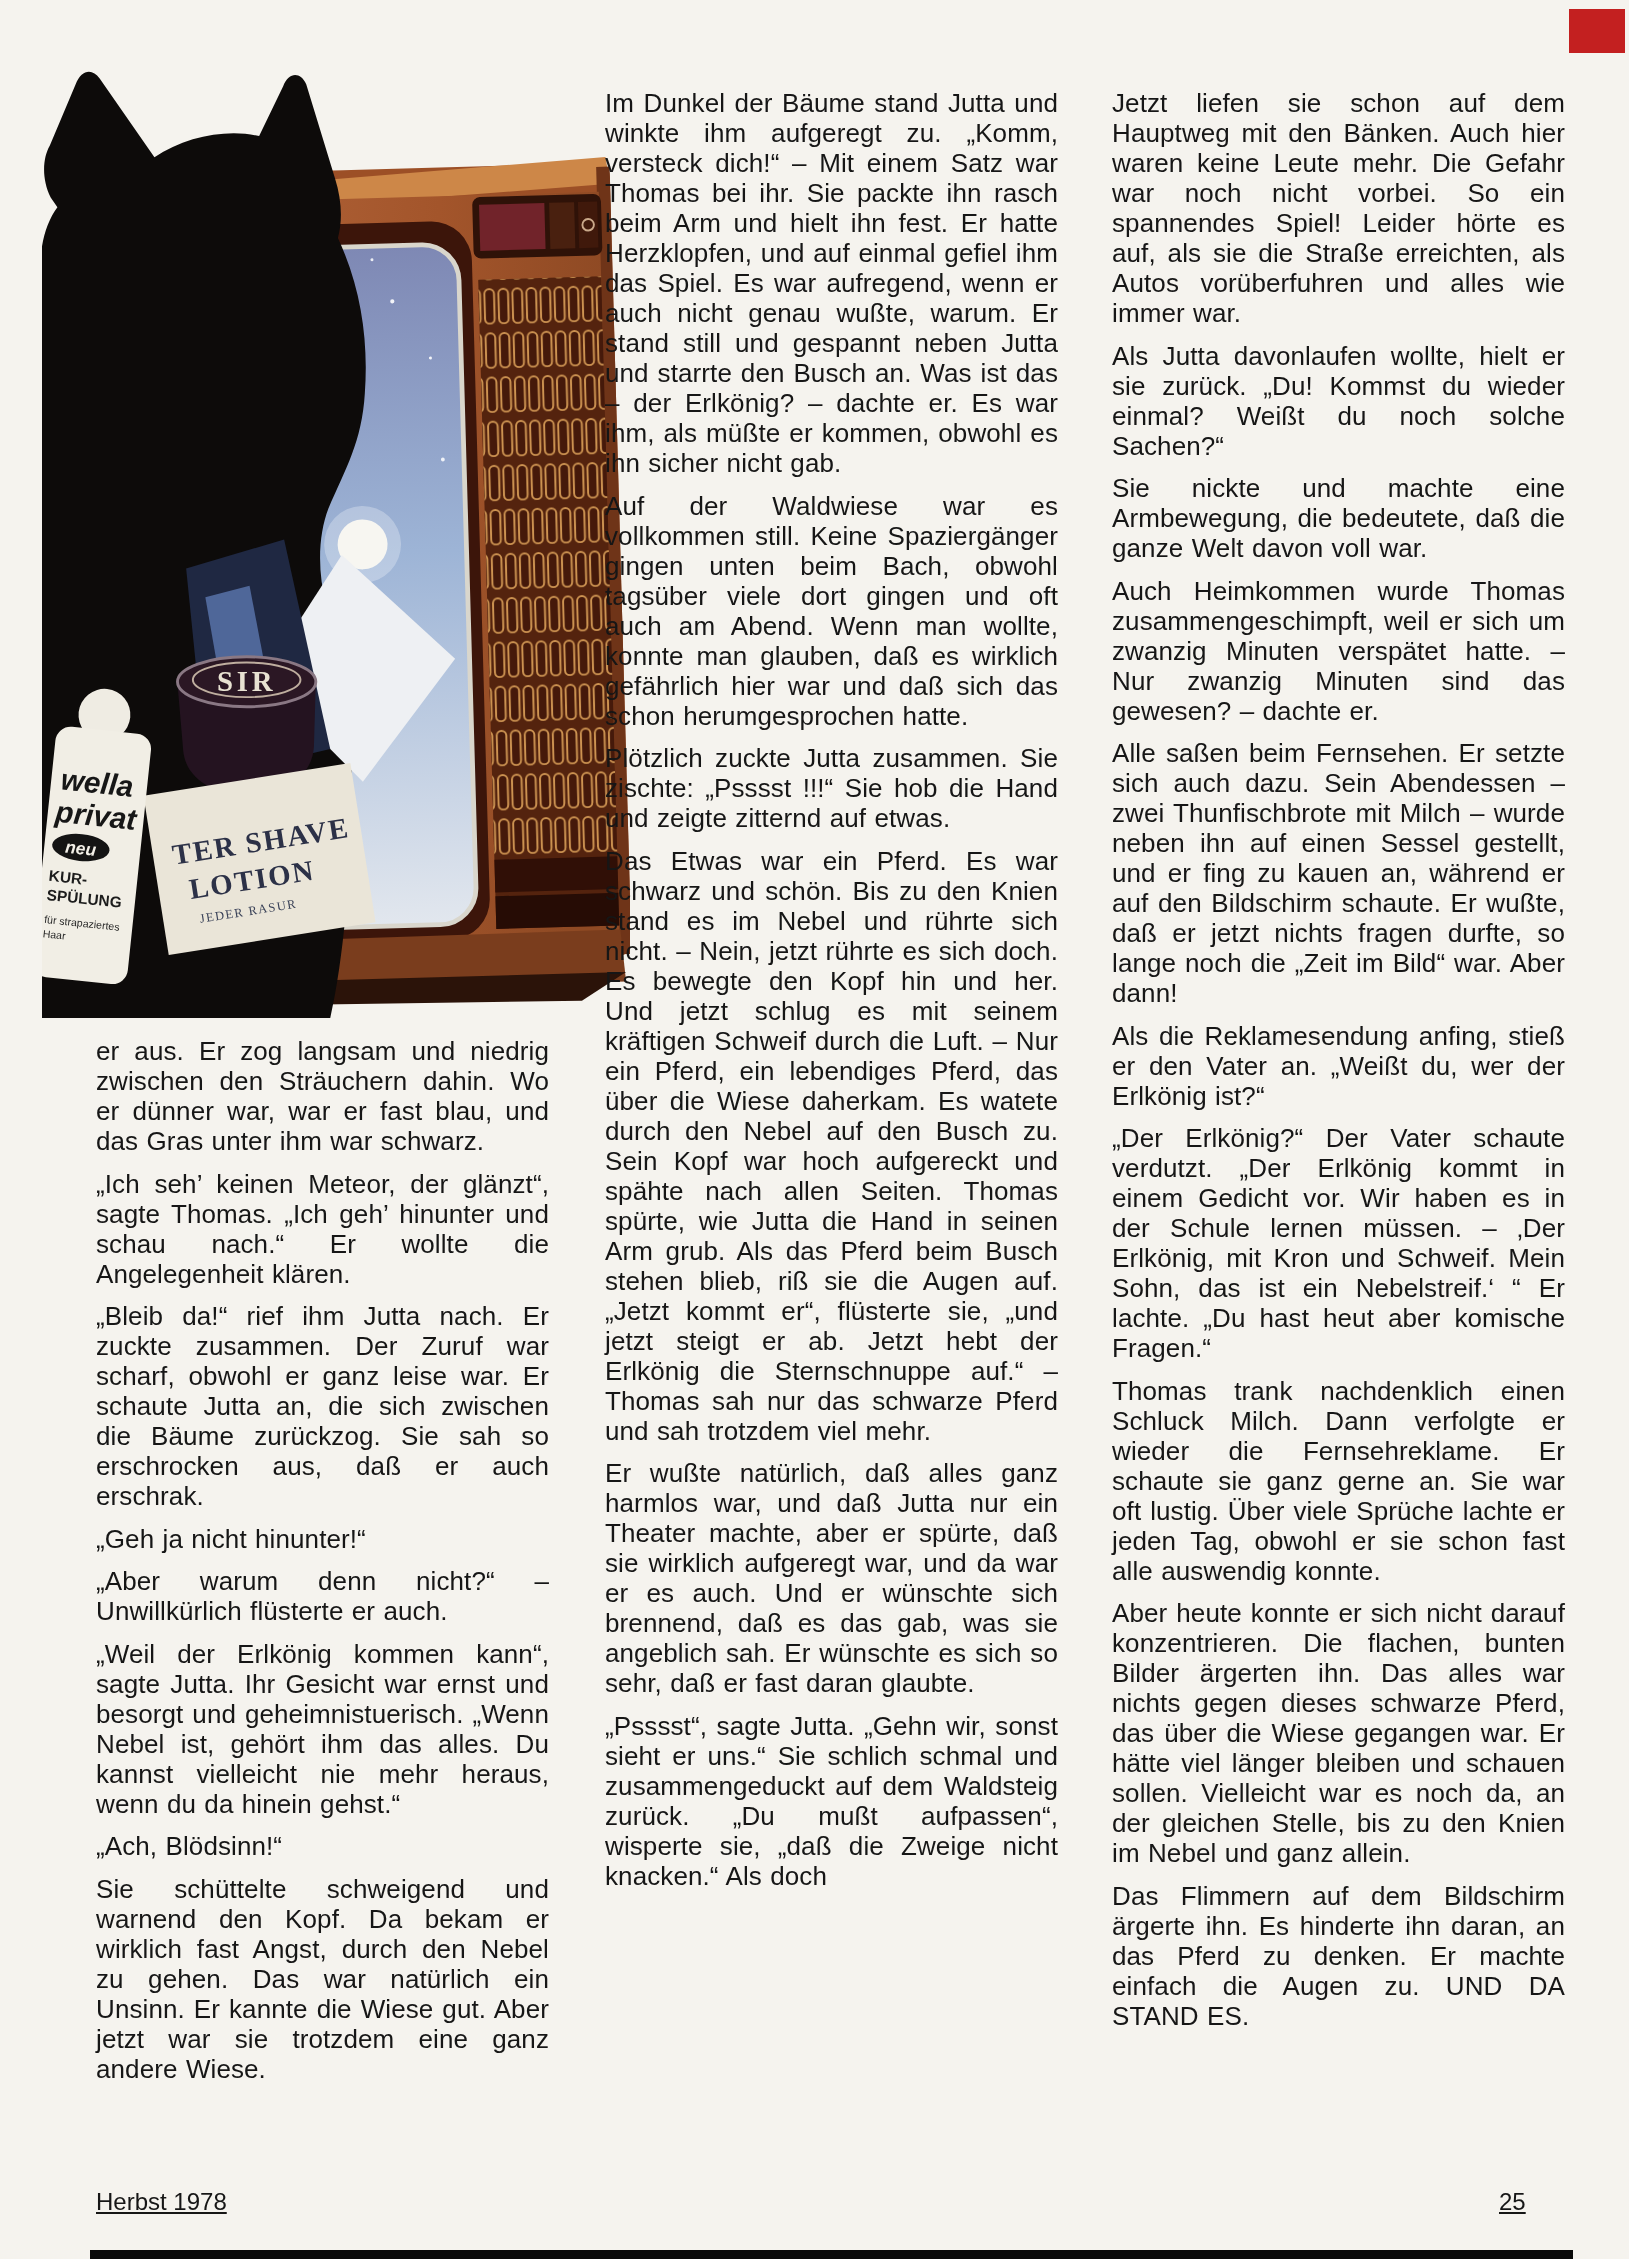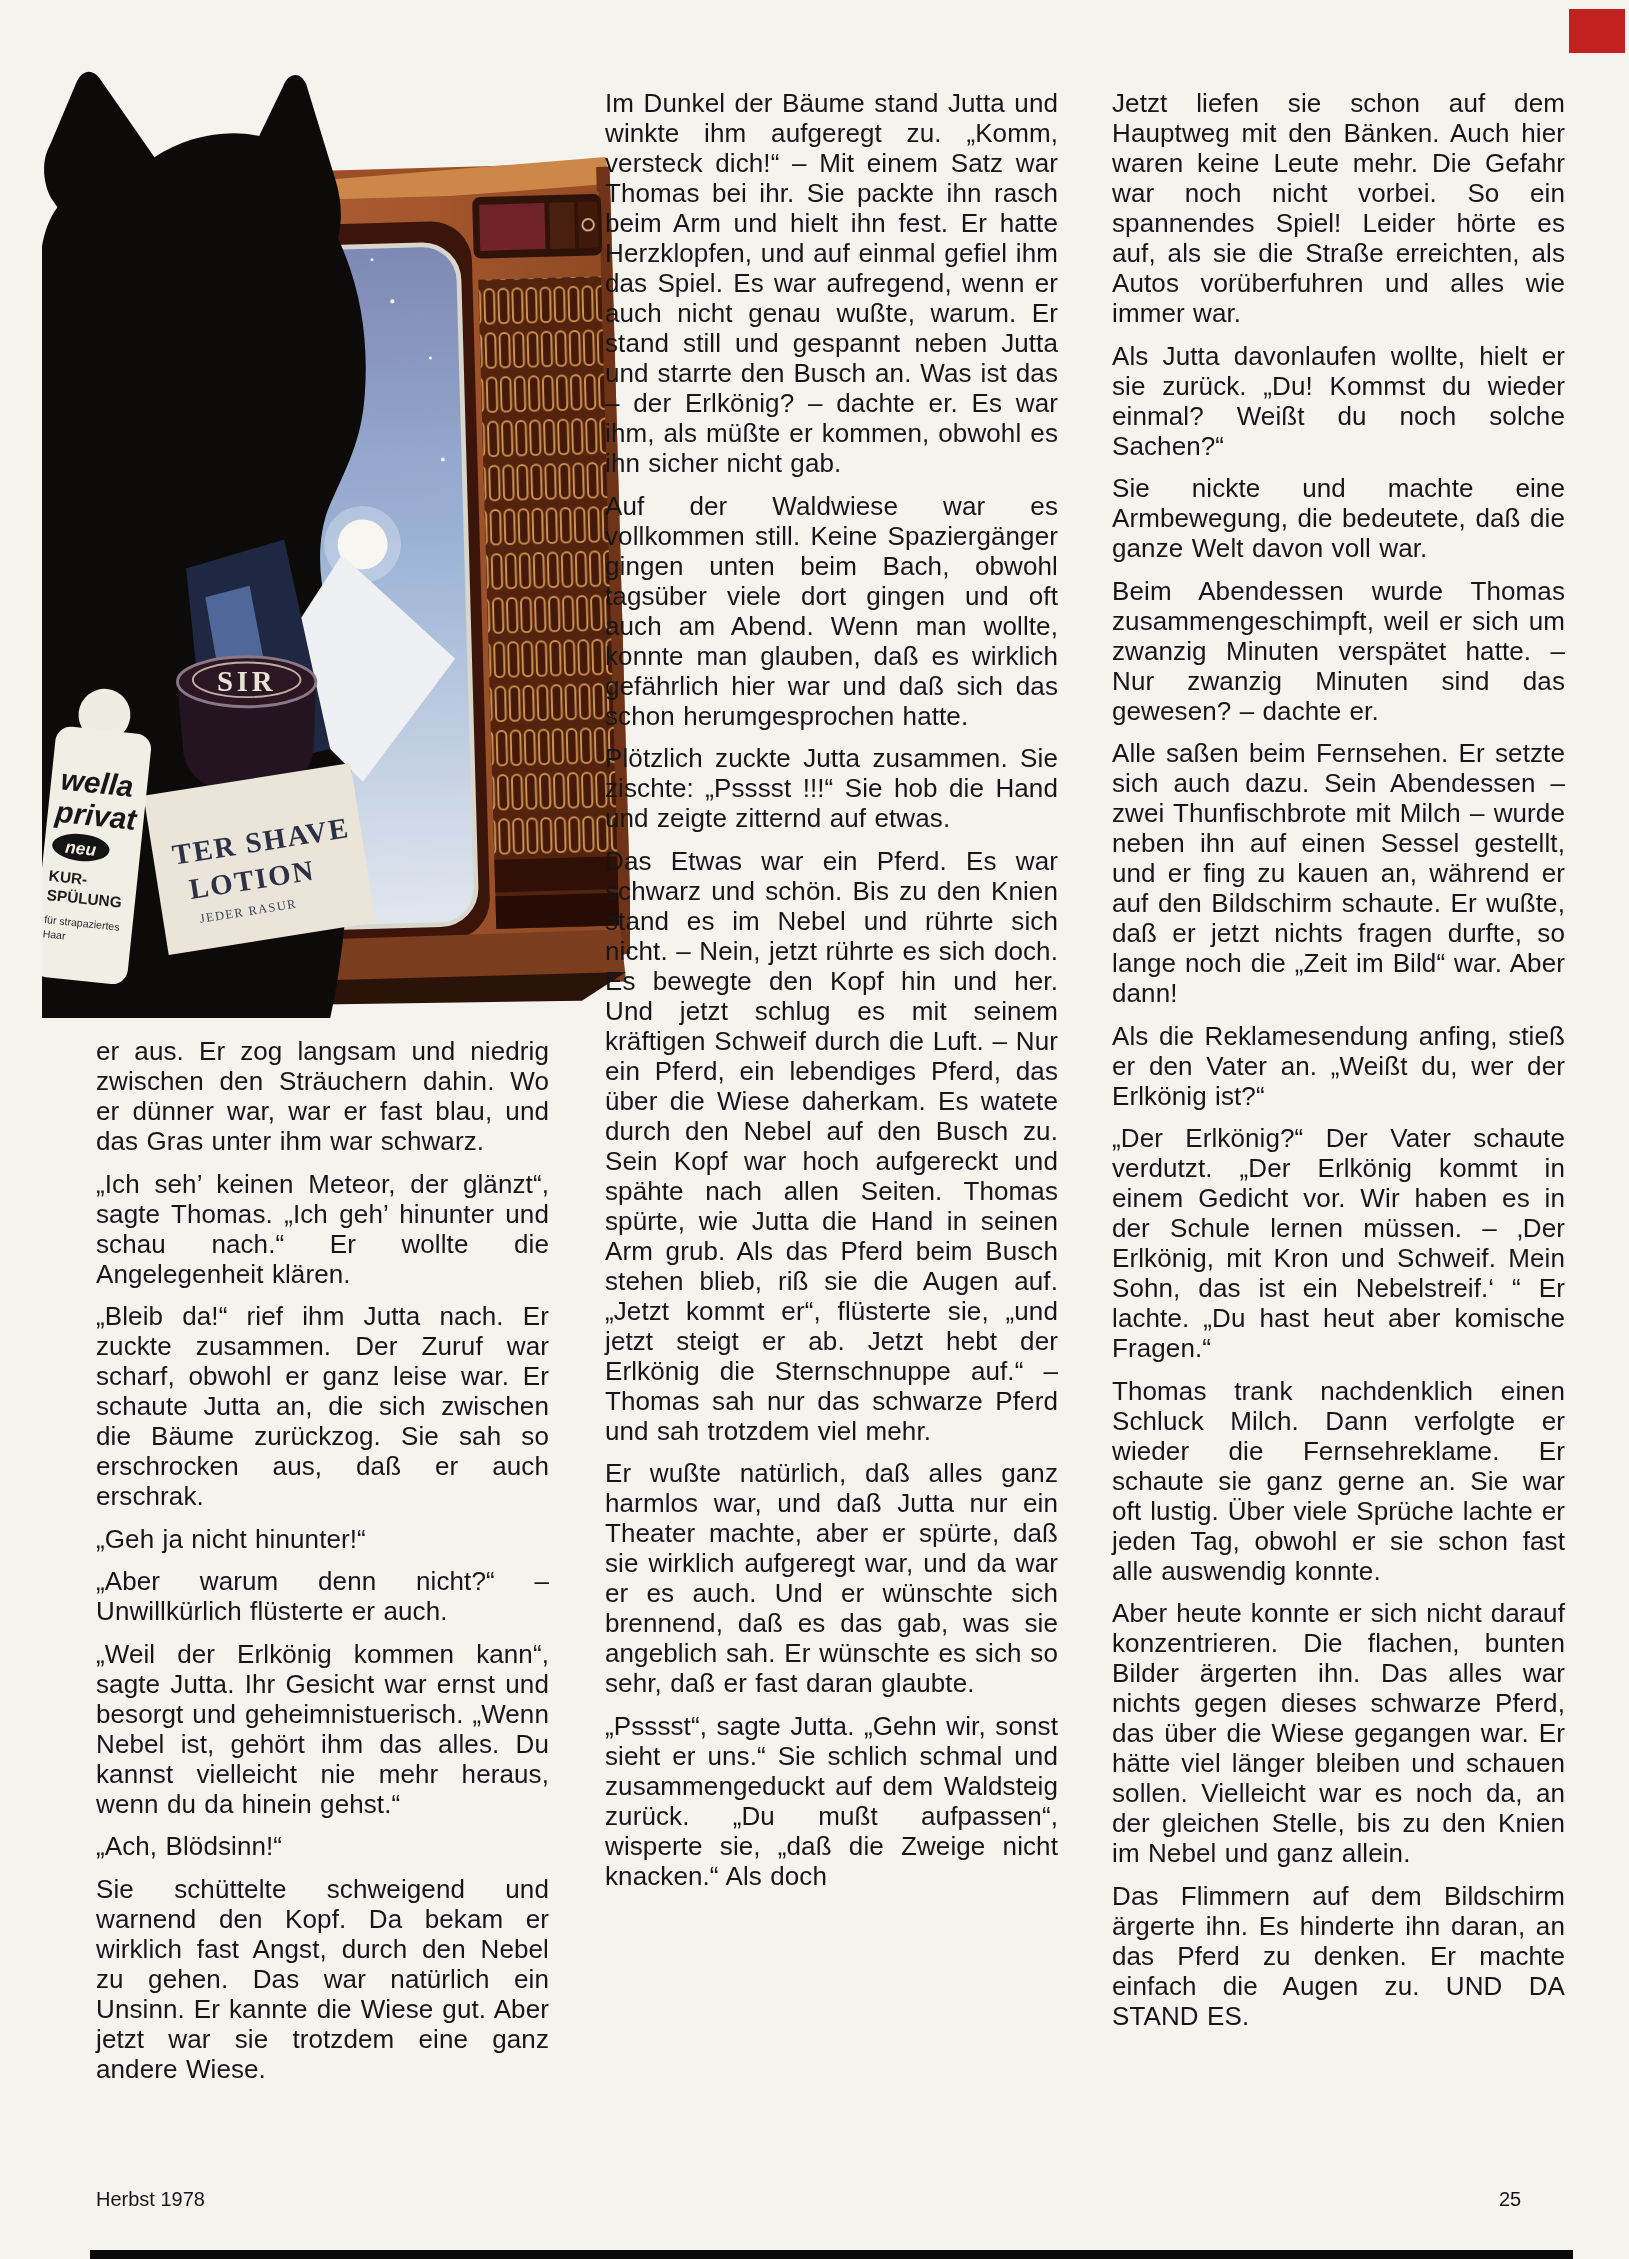--- a/index.html
+++ b/index.html
@@ -7,21 +7,21 @@
   .page{position:relative;width:1629px;height:2260px;background:#f5f3ee;color:#161616;overflow:hidden;}
   .red-mark{position:absolute;left:1569px;top:8.6px;width:56px;height:44px;}
   .artwork{position:absolute;left:0;top:17.3px;width:588px;height:1001px;margin-left:42px;}
   .artwork svg{display:block;width:588px;height:1001px;}
   .col{position:absolute;width:453px;font-size:26px;line-height:30px;text-align:justify;letter-spacing:0.1px;word-spacing:1px;hyphens:auto;-webkit-hyphens:auto;}
   .col p{margin:0 0 12.5px 0;}
   .col p:last-child{margin-bottom:0;}
   .col-left{left:96px;top:1036px;}
   .col-mid{left:605px;top:88px;}
   .col-right{left:1112px;top:88px;}
-  .footer{position:absolute;top:2188px;font-size:20px;}
+  .footer{position:absolute;top:2188px;font-size:24px;text-decoration:underline;}
   .footer-left{left:96px;}
   .footer-right{left:1499px;width:67px;text-align:left;}
   .bottom-bar{position:absolute;left:90px;top:2250px;width:1483px;height:9.6px;background:#090909;}
   .svg-serif{font-family:"Liberation Serif",serif;}
   .svg-sans{font-family:"Liberation Sans",sans-serif;}
 </style>
 </head>
 <body>
 
 <div class="page">
@@ -144,21 +144,21 @@
       <p>Plötzlich zuckte Jutta zusammen. Sie zischte: „Psssst !!!“ Sie hob die Hand und zeigte zitternd auf etwas.</p>
       <p>Das Etwas war ein Pferd. Es war schwarz und schön. Bis zu den Knien stand es im Nebel und rührte sich nicht. – Nein, jetzt rührte es sich doch. Es bewegte den Kopf hin und her. Und jetzt schlug es mit seinem kräftigen Schweif durch die Luft. – Nur ein Pferd, ein lebendiges Pferd, das über die Wiese daherkam. Es watete durch den Nebel auf den Busch zu. Sein Kopf war hoch aufgereckt und spähte nach allen Seiten. Thomas spürte, wie Jutta die Hand in seinen Arm grub. Als das Pferd beim Busch stehen blieb, riß sie die Augen auf. „Jetzt kommt er“, flüsterte sie, „und jetzt steigt er ab. Jetzt hebt der Erlkönig die Sternschnuppe auf.“ – Thomas sah nur das schwarze Pferd und sah trotzdem viel mehr.</p>
       <p>Er wußte natürlich, daß alles ganz harmlos war, und daß Jutta nur ein Theater machte, aber er spürte, daß sie wirklich aufgeregt war, und da war er es auch. Und er wünschte sich brennend, daß es das gab, was sie angeblich sah. Er wünschte es sich so sehr, daß er fast daran glaubte.</p>
       <p>„Psssst“, sagte Jutta. „Gehn wir, sonst sieht er uns.“ Sie schlich schmal und zusammengeduckt auf dem Waldsteig zurück. „Du mußt aufpassen“, wisperte sie, „daß die Zweige nicht knacken.“ Als doch</p>
     </div>
 
   <div class="col col-right" lang="de">
       <p>Jetzt liefen sie schon auf dem Hauptweg mit den Bänken. Auch hier waren keine Leute mehr. Die Gefahr war noch nicht vorbei. So ein spannendes Spiel! Leider hörte es auf, als sie die Straße erreichten, als Autos vorüberfuhren und alles wie immer war.</p>
       <p>Als Jutta davonlaufen wollte, hielt er sie zurück. „Du! Kommst du wieder einmal? Weißt du noch solche Sachen?“</p>
       <p>Sie nickte und machte eine Armbewegung, die bedeutete, daß die ganze Welt davon voll war.</p>
-      <p>Beim Abendessen wurde Thomas zusammengeschimpft, weil er sich um zwanzig Minuten verspätet hatte. – Nur zwanzig Minuten sind das gewesen? – dachte er.</p>
+      <p>Auch Heimkommen wurde Thomas zusammengeschimpft, weil er sich um zwanzig Minuten verspätet hatte. – Nur zwanzig Minuten sind das gewesen? – dachte er.</p>
       <p>Alle saßen beim Fernsehen. Er setzte sich auch dazu. Sein Abendessen – zwei Thunfischbrote mit Milch – wurde neben ihn auf einen Sessel gestellt, und er fing zu kauen an, während er auf den Bildschirm schaute. Er wußte, daß er jetzt nichts fragen durfte, so lange noch die „Zeit im Bild“ war. Aber dann!</p>
       <p>Als die Reklamesendung anfing, stieß er den Vater an. „Weißt du, wer der Erlkönig ist?“</p>
       <p>„Der Erlkönig?“ Der Vater schaute verdutzt. „Der Erlkönig kommt in einem Gedicht vor. Wir haben es in der Schule lernen müssen. – ‚Der Erlkönig, mit Kron und Schweif. Mein Sohn, das ist ein Nebelstreif.‘ “ Er lachte. „Du hast heut aber komische Fragen.“</p>
       <p>Thomas trank nachdenklich einen Schluck Milch. Dann verfolgte er wieder die Fernsehreklame. Er schaute sie ganz gerne an. Sie war oft lustig. Über viele Sprüche lachte er jeden Tag, obwohl er sie schon fast alle auswendig konnte.</p>
       <p>Aber heute konnte er sich nicht darauf konzentrieren. Die flachen, bunten Bilder ärgerten ihn. Das alles war nichts gegen dieses schwarze Pferd, das über die Wiese gegangen war. Er hätte viel länger bleiben und schauen sollen. Vielleicht war es noch da, an der gleichen Stelle, bis zu den Knien im Nebel und ganz allein.</p>
       <p>Das Flimmern auf dem Bildschirm ärgerte ihn. Es hinderte ihn daran, an das Pferd zu denken. Er machte einfach die Augen zu. UND DA STAND ES.</p>
     </div>
 
   <div class="footer footer-left">Herbst 1978</div>
   <div class="footer footer-right">25</div>

